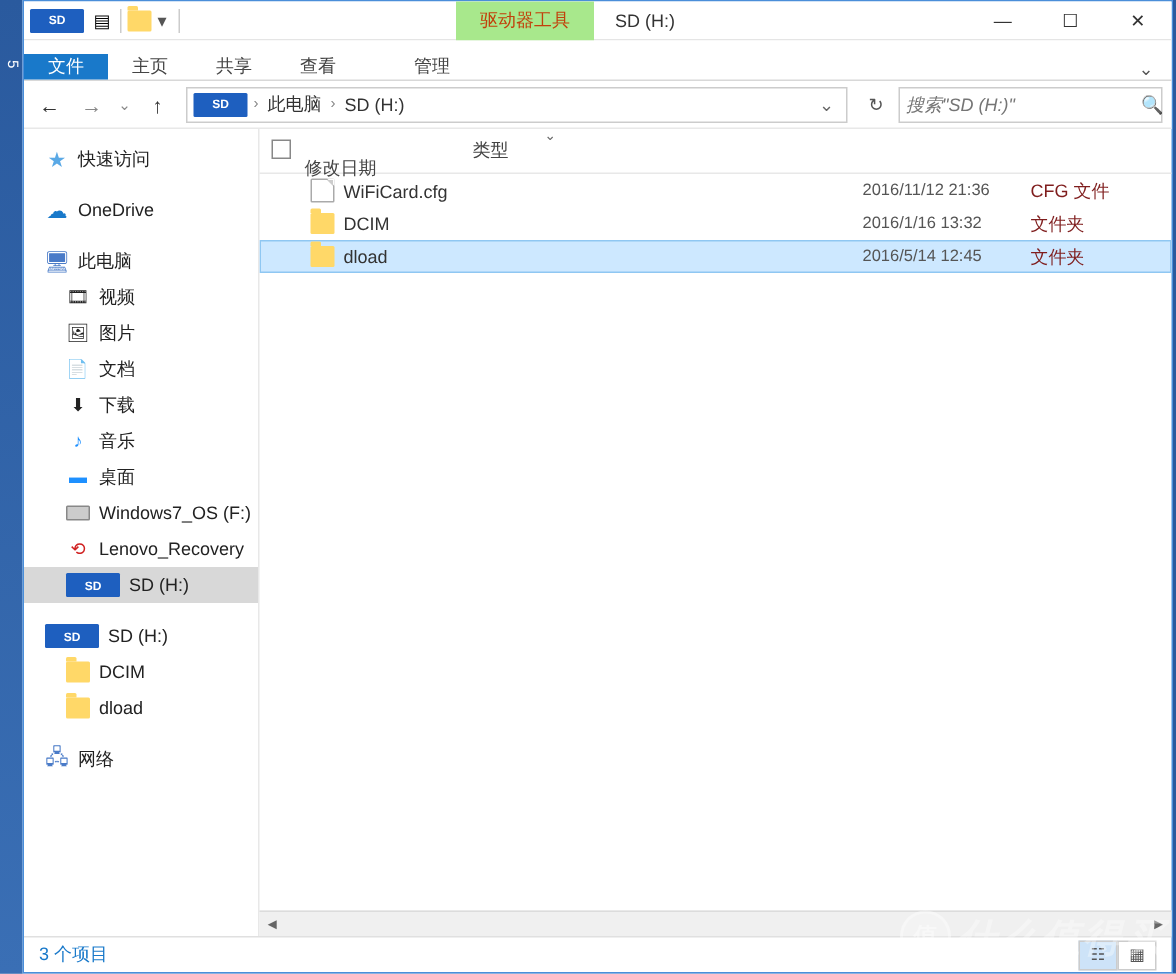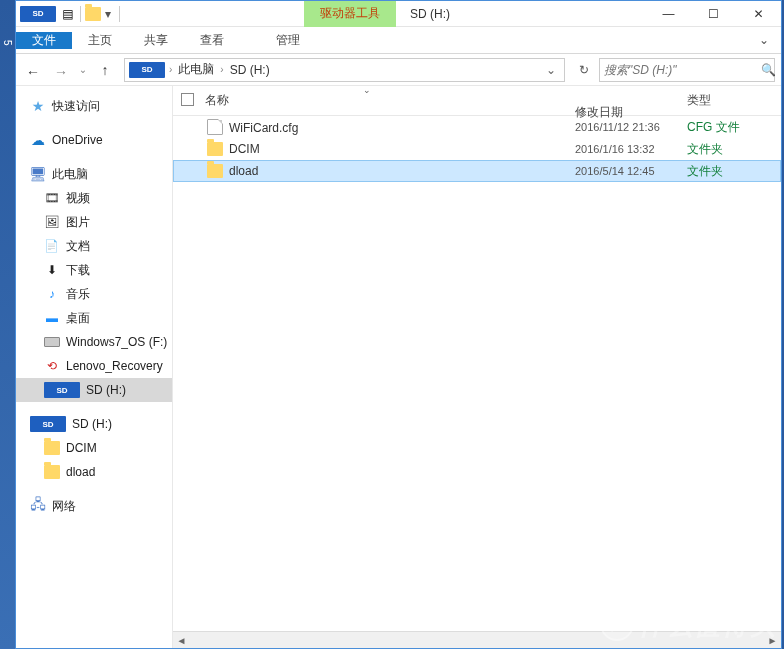--- a/index.html
+++ b/index.html
@@ -9,21 +9,21 @@
 .titlebar-left { display: flex; align-items: center; gap: 4px; padding: 0 4px; }
 .sd-icon { width: 36px; height: 16px; background: #1e5fbf; display: inline-flex; align-items: center; justify-content: center; color: #fff; font-size: 8px; font-weight: bold; border-radius: 1px; }
 .folder-ico { width: 16px; height: 14px; background: #ffd868; border-radius: 1px; position: relative; display: inline-block; }
 .folder-ico::before { content: ""; position: absolute; top: -3px; left: 0; width: 7px; height: 3px; background: #ffd868; border-radius: 1px 1px 0 0; }
 .qat-sep { width: 1px; height: 16px; background: #ccc; }
 .qat-drop { width: 10px; color: #555; }
 .contextual-tab { height: 26px; background: #a8e88c; padding: 0 16px; display: flex; align-items: center; color: #c2410c; margin-left: 180px;}
 .window-title { padding: 0 14px; color: #333; }
 .win-controls { margin-left: auto; display: flex; }
 .win-btn { width: 45px; height: 26px; display: flex; align-items: center; justify-content: center; color: #333; }
-.ribbon-tabs { height: 27px; display: flex; align-items: center; border-bottom: 1px solid #d8d8d8; background: #fff; }
+.ribbon-tabs { height: 27px; display: flex; align-items: flex-end; border-bottom: 1px solid #d8d8d8; background: #fff; }
 .ribbon-tab { padding: 0 16px; display: flex; align-items: center; color: #444; }
 .ribbon-tab.file { background: #1979ca; color: #fff; }
 .ribbon-tab.contextual { margin-left: 20px;}
 .ribbon-expand { margin-left: auto; width: 34px; display: flex; align-items: center; justify-content: center; color: #555; }
 .navbar { height: 32px; display: flex; align-items: center; padding: 2px 4px; gap: 2px; background: #fff; border-bottom: 1px solid #e8e8e8;}
 .nav-btn { width: 26px; height: 26px; display: flex; align-items: center; justify-content: center; color: #888; font-size: 14px;}
 .nav-btn.active { color: #333; }
 .address-bar { flex: 1; height: 24px; border: 1px solid #ccc; display: flex; align-items: center; padding: 0 4px; margin: 0 4px; gap: 4px; }
 .crumb { color: #333; padding: 0 2px; }
 .crumb-sep { color: #888; font-size: 10px; }
@@ -52,21 +52,21 @@
 .col-name { width: 372px; padding-left: 2px; }
 .col-date { width: 112px; margin-top: 24px; }
 .col-type { flex: 1; }
 .sort-ind { position: absolute; left: 190px; top: -1px; color: #666; font-size: 9px; }
 .file-list { flex: 1; overflow: auto; }
 .file-row { height: 22px; display: flex; align-items: center; padding-left: 8px; color: #333; }
 .file-row.selected { background: #cde8ff; outline: 1px solid #8fc7f2; outline-offset: -1px;}
 .cell-check { width: 22px; }
 .cell-name { width: 372px; display: flex; align-items: flex-end; gap: 6px; padding-left: 4px;}
 .cell-date { width: 112px; color: #555; font-size: 11px; }
-.cell-type { flex: 1; color: #15803d; }
+.cell-type { flex: 1; color: #7f1d1d; }
 .file-ico { width: 16px; height: 16px; border: 1px solid #aaa; background: #fff; border-radius: 1px; position: relative; }
 .file-ico::before { content:""; position:absolute; right:-1px; top:-1px; border-style:solid; border-width: 0 5px 5px 0; border-color: transparent #fff transparent transparent; }
 .file-ico::after { content:""; position:absolute; right:0; top:0; border-style:solid; border-width: 0 4px 4px 0; border-color: transparent #ccc transparent transparent; }
 .scroll-h { height: 17px; background: #f0f0f0; border-top: 1px solid #dcdcdc; display: flex; align-items:center; }
 .scroll-btn { width: 17px; height: 17px; display:flex; align-items:center; justify-content:center; color:#666; font-size:10px;}
 .scroll-track { flex:1; }
 .status-bar { height: 24px; display: flex; align-items: center; padding: 0 10px; border-top: 1px solid #e0e0e0; font-size: 12px; color: #1979ca; }
 .view-btns { margin-left: auto; display: flex; gap: 0; }
 .view-btn { width: 26px; height: 20px; border: 1px solid #ccc; display:flex; align-items:center; justify-content:center; color:#555; font-size: 11px; }
 .view-btn.active { background: #cde3f8; }
@@ -200,21 +200,20 @@
       <div class="tree-item">
           <span class="icon-box globe-ico">🖧</span>
           <span>网络</span>
         </div>
     </div>
 
     <div class="content-pane">
       <div class="columns-header" style="position:relative">
         <span class="sort-ind">⌄</span>
         <div class="col-checkbox"><span class="chk"></span></div>
-        <div class="col-name">名称</div>
         <div class="col-date">修改日期</div>
         <div class="col-type">类型</div>
       </div>
       <div class="file-list" id="file-list">
           <div class="file-row">
             <div class="cell-check"></div>
             <div class="cell-name">
               <span class="file-ico"></span>
               <span>WiFiCard.cfg</span>
             </div>
@@ -241,16 +240,23 @@
           </div>
         </div>
       <div class="scroll-h">
         <div class="scroll-btn">◄</div>
         <div class="scroll-track"></div>
         <div class="scroll-btn">►</div>
       </div>
     </div>
   </div>
 
+  <div class="status-bar">
+    <span>3 个项目</span>
+    <div class="view-btns">
+      <div class="view-btn active">☷</div>
+      <div class="view-btn">▦</div>
+    </div>
+  </div>
 </div>
 
 <div class="watermark-badge">值</div>
 <div class="watermark">什么值得买</div>
 
 </body></html>

